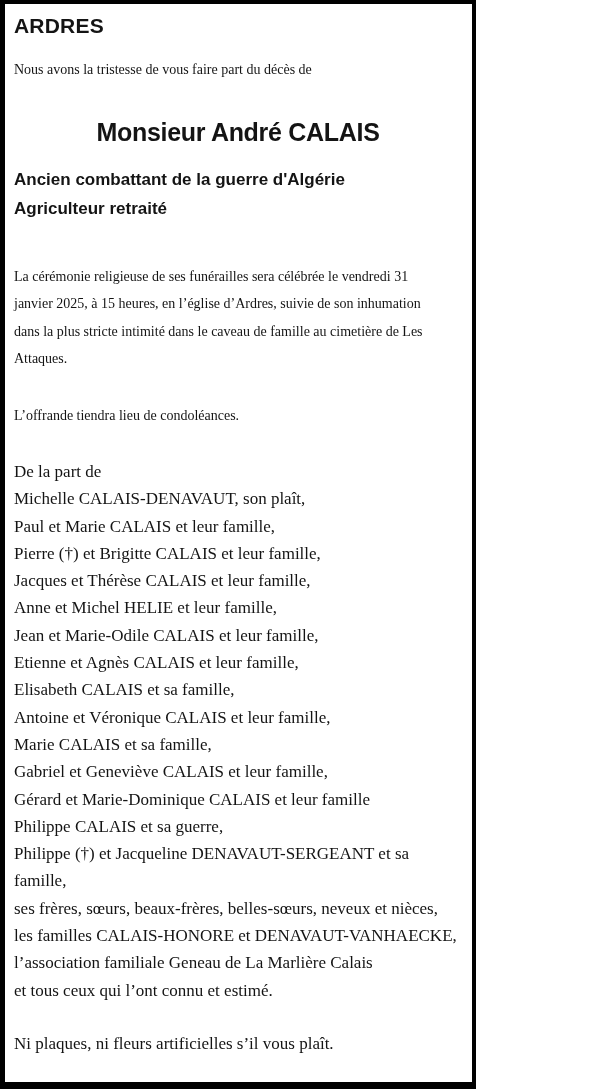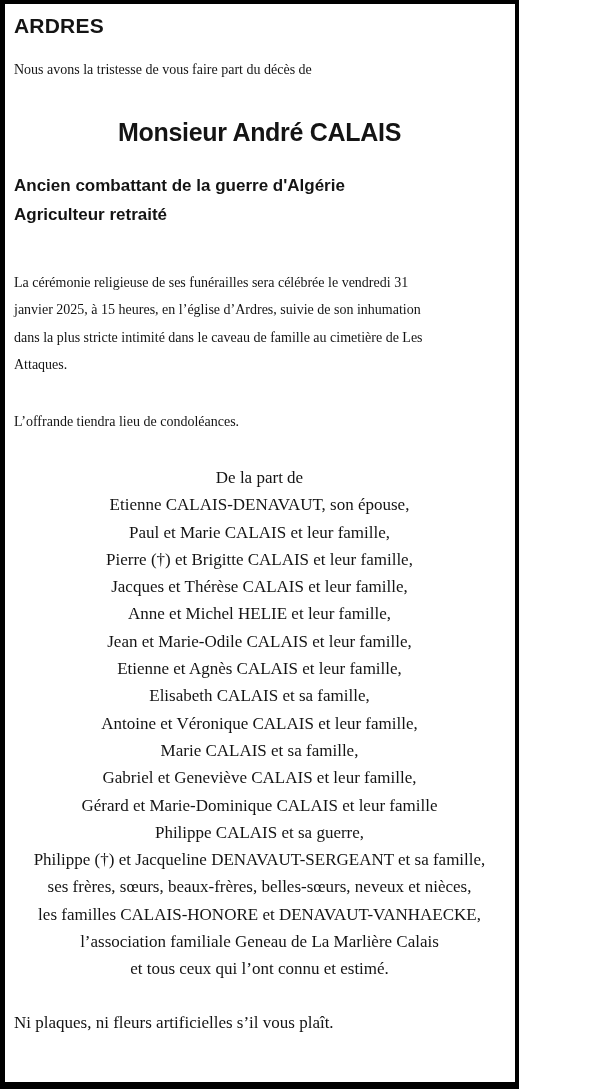--- a/index.html
+++ b/index.html
@@ -8,21 +8,21 @@
     --border: #000000;
   }
   * { margin: 0; padding: 0; box-sizing: border-box; }
   html, body {
     width: 600px;
     background: var(--background);
     font-family: "Liberation Serif", serif;
     color: var(--text);
   }
   .page {
-    width: 519px;
+    width: 476px;
     height: 1089px;
     background: var(--background);
     border-style: solid;
     border-color: var(--border);
     border-width: 4px 4px 7px 5px;
     overflow: hidden;
   }
   .content {
     padding: 8px 10px 0 9px;
   }
@@ -39,40 +39,39 @@
     line-height: 27.5px;
   }
   .intro { margin-bottom: 32px; }
   .deceased-name {
     font-family: "Liberation Sans", sans-serif;
     font-weight: 700;
     font-size: 25px;
     line-height: 32px;
     letter-spacing: -0.3px;
     text-align: center;
-    margin-bottom: 23px;
+    margin-bottom: 17px;
   }
   .subtitle {
     font-family: "Liberation Sans", sans-serif;
     font-weight: 700;
     font-size: 17px;
     line-height: 29px;
   }
   .subtitle-block { margin-bottom: 40px; }
   .death-details { margin-bottom: 27px; }
   .ceremony {
     white-space: pre-line;
     margin-bottom: 29px;
   }
   .offering { margin-bottom: 29px; }
   .family-block { margin-bottom: 26px; }
   .family-intro, .family-line {
     font-size: 17px;
     line-height: 27.3px;
-    text-align: center;
   }
   .closing-note {
     font-size: 17px;
     line-height: 27.5px;
   }
 </style>
 </head>
 <body>
 
 <div class="page">
@@ -93,21 +92,21 @@
     <div class="body-par ceremony">La cérémonie religieuse de ses funérailles sera célébrée le vendredi 31
 janvier 2025, à 15 heures, en l’église d’Ardres, suivie de son inhumation
 dans la plus stricte intimité dans le caveau de famille au cimetière de Les
 Attaques.</div>
 
     <div class="body-line offering">L’offrande tiendra lieu de condoléances.</div>
 
     <div class="family-block">
       <div class="family-intro">De la part de</div>
       <div>
-          <div class="family-line">Etienne CALAIS-DENAVAUT, son épouse,</div>
+          <div class="family-line">Michelle CALAIS-DENAVAUT, son plaît,</div>
           <div class="family-line">Paul et Marie CALAIS et leur famille,</div>
           <div class="family-line">Pierre (†) et Brigitte CALAIS et leur famille,</div>
           <div class="family-line">Jacques et Thérèse CALAIS et leur famille,</div>
           <div class="family-line">Anne et Michel HELIE et leur famille,</div>
           <div class="family-line">Jean et Marie-Odile CALAIS et leur famille,</div>
           <div class="family-line">Etienne et Agnès CALAIS et leur famille,</div>
           <div class="family-line">Elisabeth CALAIS et sa famille,</div>
           <div class="family-line">Antoine et Véronique CALAIS et leur famille,</div>
           <div class="family-line">Marie CALAIS et sa famille,</div>
           <div class="family-line">Gabriel et Geneviève CALAIS et leur famille,</div>

